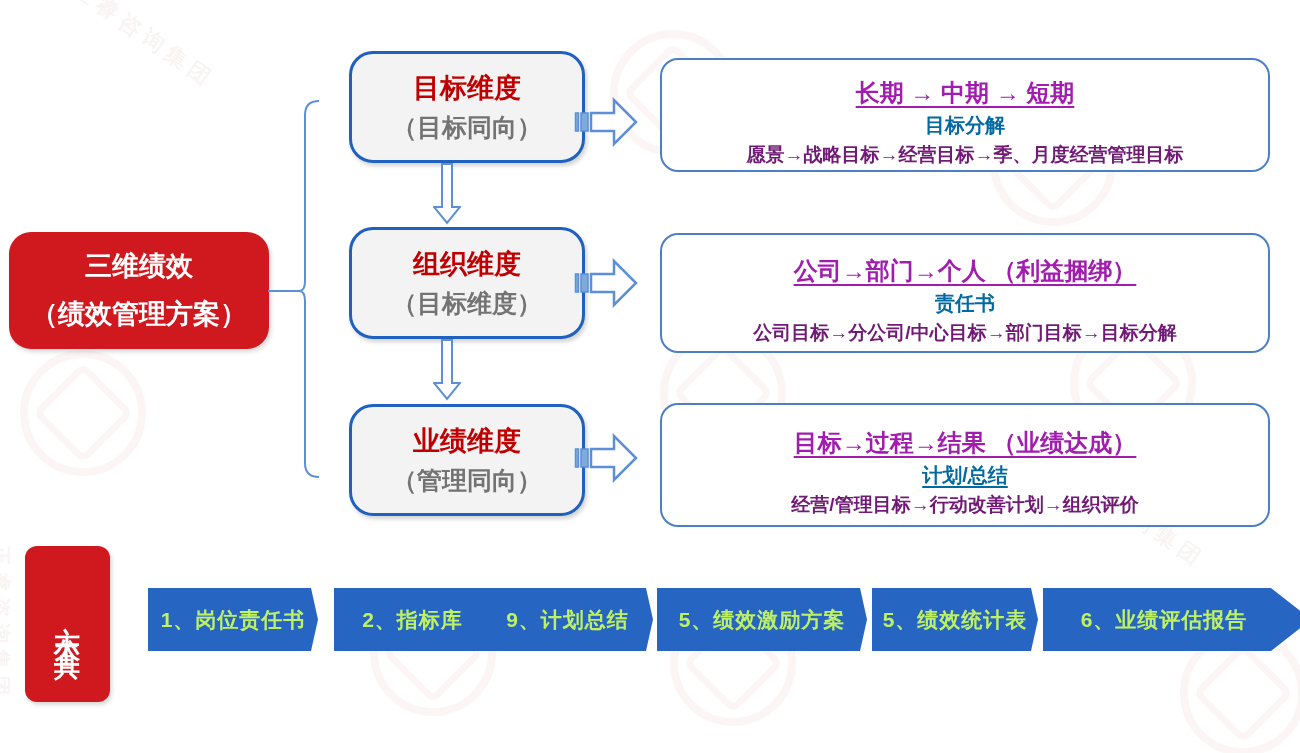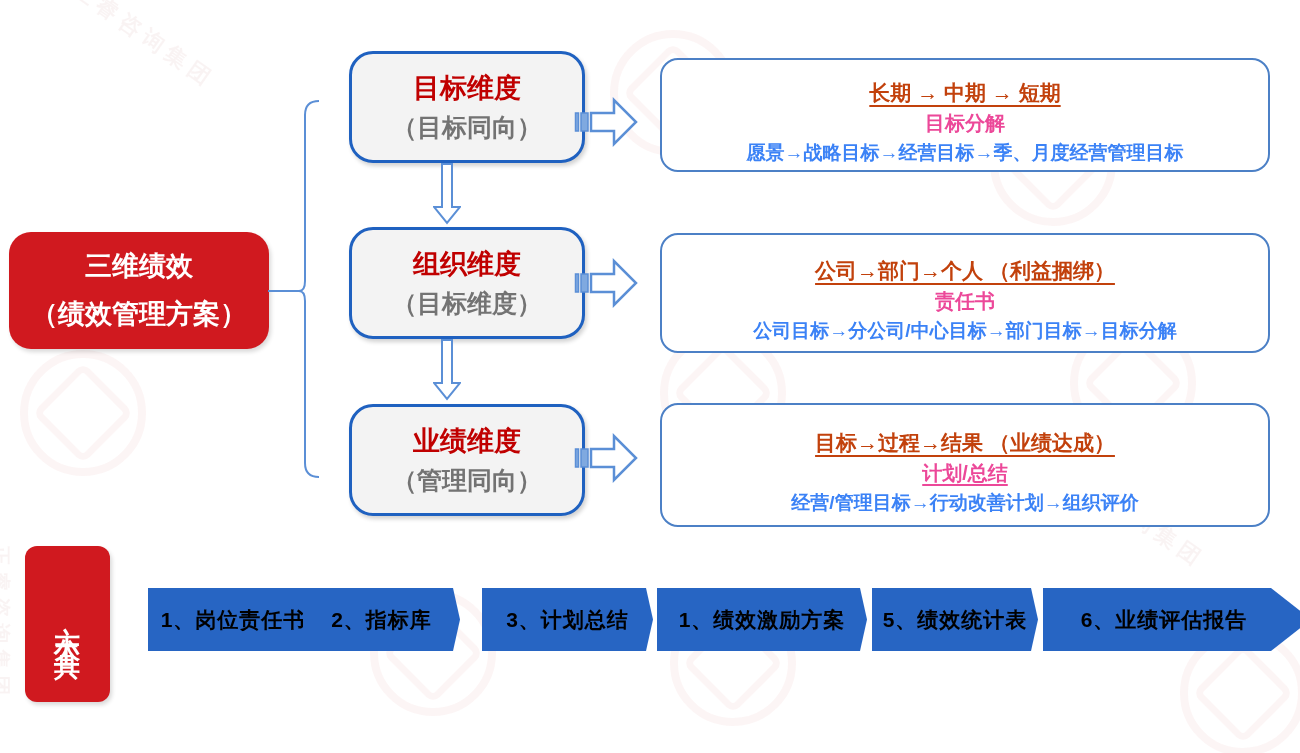--- a/index.html
+++ b/index.html
@@ -32,40 +32,40 @@
   }
   .dim-title{color:#c00000;font-weight:bold;font-size:27px;}
   .dim-sub{color:#737373;font-weight:bold;font-size:25px;}
   
   .detail-box{
     position:absolute;left:660px;width:606px;
     background:#ffffff;border:2px solid #4c80c6;border-radius:18px;
     display:flex;flex-direction:column;align-items:center;justify-content:center;
     text-align:center;gap:3px;
   }
-  .d-line1{color:#c2410c;font-weight:bold;font-size:21px;
+  .d-line1{color:#a21caf;font-weight:bold;font-size:24px;
     text-decoration:underline;text-underline-offset:5px;text-decoration-thickness:2px;margin-top:14px;}
-  .d-line2{color:#ec4899;font-weight:bold;font-size:20px;text-align:center;}
+  .d-line2{color:#0369a1;font-weight:bold;font-size:20px;text-align:center;}
   .d-line2.u{text-decoration:underline;text-underline-offset:4px;text-decoration-thickness:2px;}
-  .d-line3{color:#3b82f6;font-weight:bold;font-size:19px;}
+  .d-line3{color:#701a75;font-weight:bold;font-size:19px;}
   
   .svg-abs{position:absolute;}
   
   .tools-box{
     position:absolute;left:25px;top:546px;width:85px;height:156px;
     background:#d0191f;border-radius:12px;color:#ffffff;
     display:flex;align-items:center;justify-content:center;
     box-shadow:2px 3px 4px rgba(0,0,0,0.15);
   }
   .tools-box span{
     writing-mode:vertical-rl;text-orientation:upright;
     font-weight:bold;font-size:26px;letter-spacing:9px;line-height:1;
   }
   .tool-item{
-    position:absolute;top:588px;height:63px;background:#2765c3;color:#000000;
+    position:absolute;top:588px;height:63px;background:#2765c3;color:#bef264;
     display:flex;align-items:center;justify-content:center;
     font-weight:bold;font-size:21px;letter-spacing:1px;
     clip-path:polygon(0 0,calc(100% - 7px) 0,100% 50%,calc(100% - 7px) 100%,0 100%);
   }
   .tool-item.last{
     clip-path:polygon(0 0,calc(100% - 40px) 0,100% 50%,calc(100% - 40px) 100%,0 100%);
     padding-right:26px;
   }
 </style>
 </head>
@@ -179,28 +179,28 @@
     <div class="d-line3">经营/管理目标→行动改善计划→组织评价</div>
   </div>
 
   <div class="tools-box">
     <span>六大工具</span>
   </div>
 
   <div class="tool-item" style="left:148px;width:170px;">
     <span>1、岗位责任书</span>
   </div>
-  <div class="tool-item" style="left:303px;width:157px;">
+  <div class="tool-item" style="left:334px;width:157px;">
     <span>2、指标库</span>
   </div>
   <div class="tool-item" style="left:482px;width:171px;">
-    <span>3、计划总结</span>
+    <span>9、计划总结</span>
   </div>
   <div class="tool-item" style="left:657px;width:210px;">
-    <span>1、绩效激励方案</span>
+    <span>5、绩效激励方案</span>
   </div>
   <div class="tool-item" style="left:872px;width:166px;">
     <span>5、绩效统计表</span>
   </div>
   <div class="tool-item last" style="left:1043px;width:242px;">
     <span>6、业绩评估报告</span>
   </div>
 
 </div>
 

